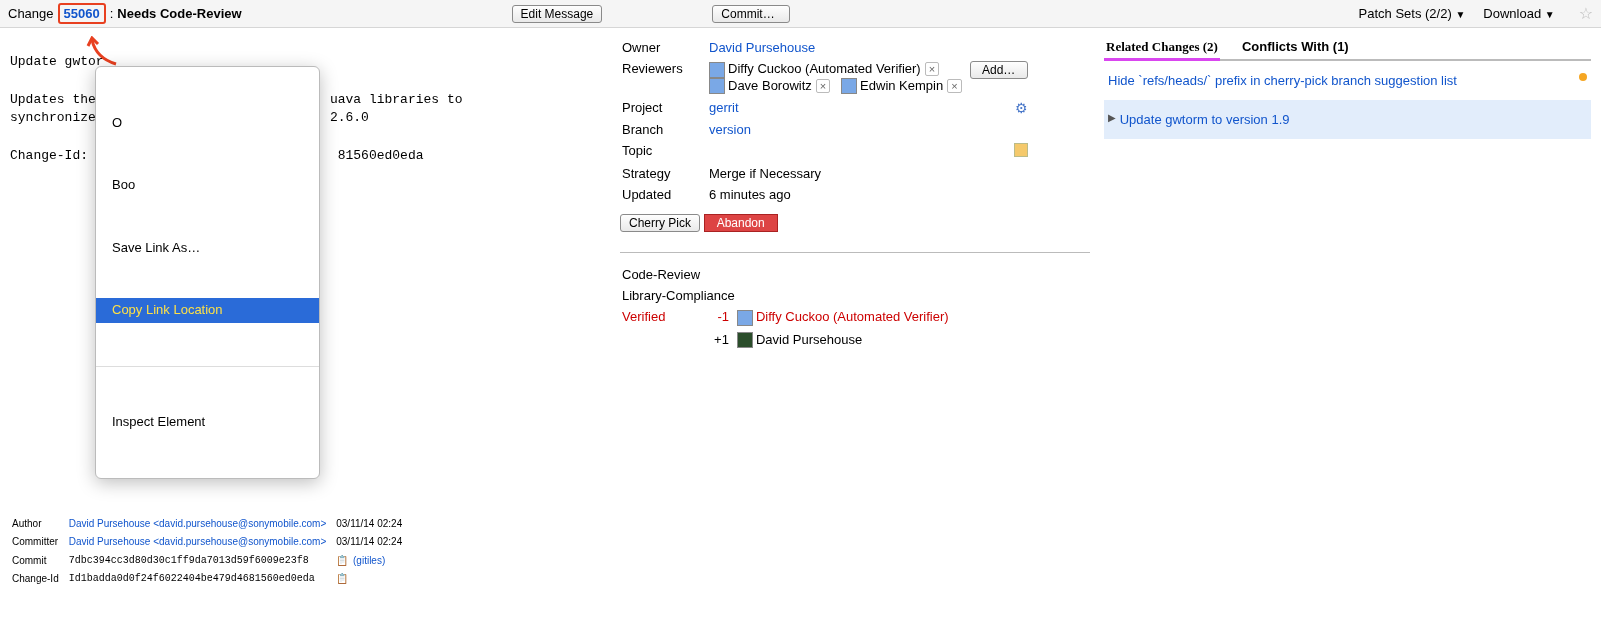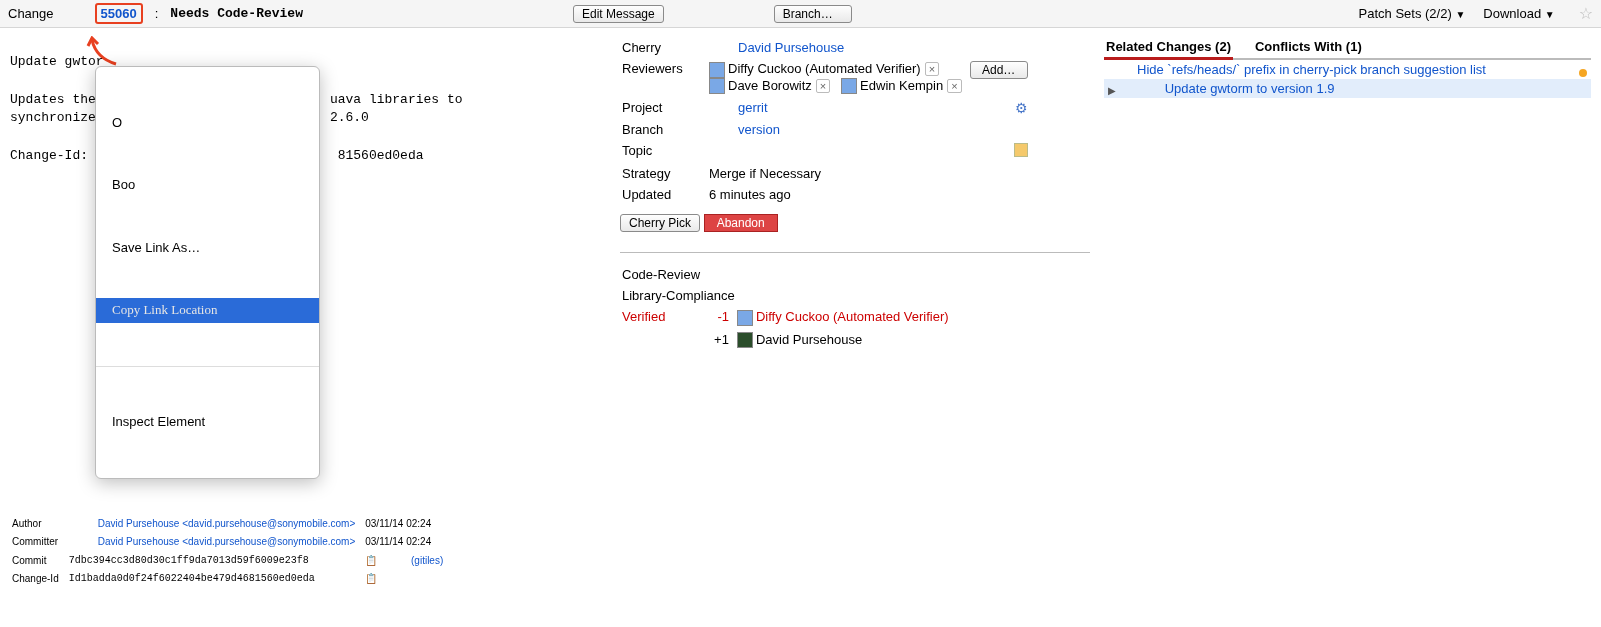--- a/index.html
+++ b/index.html
@@ -1,24 +1,24 @@
 <!DOCTYPE html>
 <html><head>
 <meta charset="utf-8">
 <style>
   * { box-sizing: border-box; }
   html, body { margin:0; padding:0; font-family: Arial, Helvetica, sans-serif; font-size:13px; color:#000; background:#fff; }
-  a, .link { color:#1155cc; text-decoration:none;margin-left:29px; }
+  a, .link { color:#1155cc; text-decoration:none; }
   .wrap { width:1601px; height:627px; position:relative; overflow:hidden; }
 
   
   .topbar { height:28px; background:#f5f5f5; border-bottom:1px solid #d6d6d6; display:flex; align-items:center; padding:0 8px; }
-  .change-head { display:flex; align-items:center; gap:12px; font-size:13px; }
+  .change-head { display:flex; align-items:center; gap:4px; font-size:13px; }
   .change-num { color:#1155cc; font-weight:bold; border:2px solid #e84020; padding:1px 4px; border-radius:3px; }
-  .change-status { font-weight:bold;font-family:Liberation Mono, monospace; }
+  .change-status { font-weight:bold; }
   .btn { font-size:12px; padding:1px 8px; background:linear-gradient(#fefefe,#e9e9e9); border:1px solid #8a8a8a; border-radius:3px; cursor:pointer; }
   .topbar .spacer { flex:1; }
   .topbar-right { display:flex; gap:18px; align-items:center; font-size:13px; }
   .drop-arrow { font-size:10px; }
   .star { color:#bbb; font-size:16px; margin-left:6px; }
 
   
   .cols { display:flex; }
   .col-left { width:620px; padding:6px 10px 0 10px; font-family:"Courier New",monospace; font-size:13px; line-height:1.45; white-space:pre; position:relative; }
   .col-mid { width:480px; padding:8px 10px 0 0; }
@@ -40,30 +40,30 @@
   .pencil { display:inline-block; width:14px; height:14px; background:#f5c96b; border:1px solid #bb8; }
   .action-bar { margin-top:8px; }
   .abandon { background:#d44; color:#fff; border:1px solid #a22; padding:1px 12px; font-size:12px; cursor:pointer; }
   .hr { border-top:1px solid #bbb; margin:20px 0 10px 0; }
   .score-neg { color:#c00;margin-left:44px; }
   .verifier-name { color:#c00; }
 
   
   .tabs { display:flex; gap:20px; font-weight:bold; font-size:13px; border-bottom:2px solid #bbb; }
   .tab { padding:3px 2px; }
-  .tab.active { border-bottom:3px solid #b91c1c; margin-bottom:-2px; }
-  .related-row { display:flex; align-items:flex-end; gap:20px; font-size:13px; padding:2px 4px; }
+  .tab.active { border-bottom:3px solid #d946ef; margin-bottom:-2px;font-family:Liberation Serif, serif; }
+  .related-row { display:flex; align-items:flex-start; gap:4px; font-size:13px; padding:12px 4px; }
   .related-row.current { background:#e2edfb; }
   .dot-orange { width:8px; height:8px; background:#f5a623; border-radius:50%; display:inline-block; }
   .tri { color:#555; font-size:10px; }
 
   
   .ctx-menu { position:absolute; top:38px; left:95px; width:225px; background:#fff; border:1px solid #bbb; border-radius:6px; box-shadow:0 4px 18px rgba(0,0,0,.25); padding:6px 0; font-family:"Lucida Grande",Arial,sans-serif; font-size:13px; z-index:50; }
   .ctx-item { padding:3px 16px; cursor:default; }
-  .ctx-item.hl { background:#2a6bd8; color:#e5e5e5;font-family:Liberation Serif, serif; }
+  .ctx-item.hl { background:#2a6bd8; color:#fde047; }
   .ctx-sep { height:1px; background:#ddd; margin:5px 0; }
 
   
   .annot { position:absolute; top:26px; left:108px; z-index:40; pointer-events:none; }
   .annot .oval { width:210px; height:56px; border:3px solid #e84020; border-radius:50%; transform:rotate(-3deg); }
   .annot .txt { position:absolute; top:9px; left:32px; color:#e84020; font-size:28px; font-family:Arial,sans-serif; }
   .annot .arrow { position:absolute; top:-18px; left:-22px; }
 </style>
 </head>
 <body>
@@ -72,21 +72,21 @@
 <div class="topbar">
   <div class="change-head">
     <span>Change</span>
     <a class="change-num">55060</a>
     <span>:</span>
     <span class="change-status">Needs Code-Review</span>
   </div>
   <div style="flex:0 0 270px"></div>
   <button class="btn">Edit Message</button>
   <div style="width:110px"></div>
-  <button class="btn" style="min-width:78px;text-align:left">Branch…</button>
+  <button class="btn" style="min-width:78px;text-align:left">Commit…</button>
   <div class="spacer"></div>
   <div class="topbar-right">
     <span><span>Patch Sets (2/2)</span> <span class="drop-arrow">▼</span></span>
     <span><span>Download</span> <span class="drop-arrow">▼</span></span>
     <span class="star">☆</span>
   </div>
 </div>
 
 <div class="cols">
 
@@ -140,21 +140,21 @@
         <td class="mono">Id1badda0d0f24f6022404be479d4681560ed0eda</td>
         <td><span class="clip-icon">📋</span></td>
       </tr>
     </tbody></table>
   </div>
 
   <div class="col-mid">
     <table class="info-tbl">
       <tbody>
             <tr>
-        <td class="label-cell">Cherry</td>
+        <td class="label-cell">Owner</td>
         <td><a class="link">David Pursehouse</a></td>
         <td></td>
       </tr>
       <tr>
         <td class="label-cell">Reviewers</td>
         <td>
           <span class="avatar"></span><span>Diffy Cuckoo (Automated Verifier)</span><span class="chip-x">×</span><br>
           <span class="avatar"></span><span>Dave Borowitz</span><span class="chip-x">×</span>
           &nbsp;&nbsp;<span class="avatar"></span><span>Edwin Kempin</span><span class="chip-x">×</span>
         </td>

